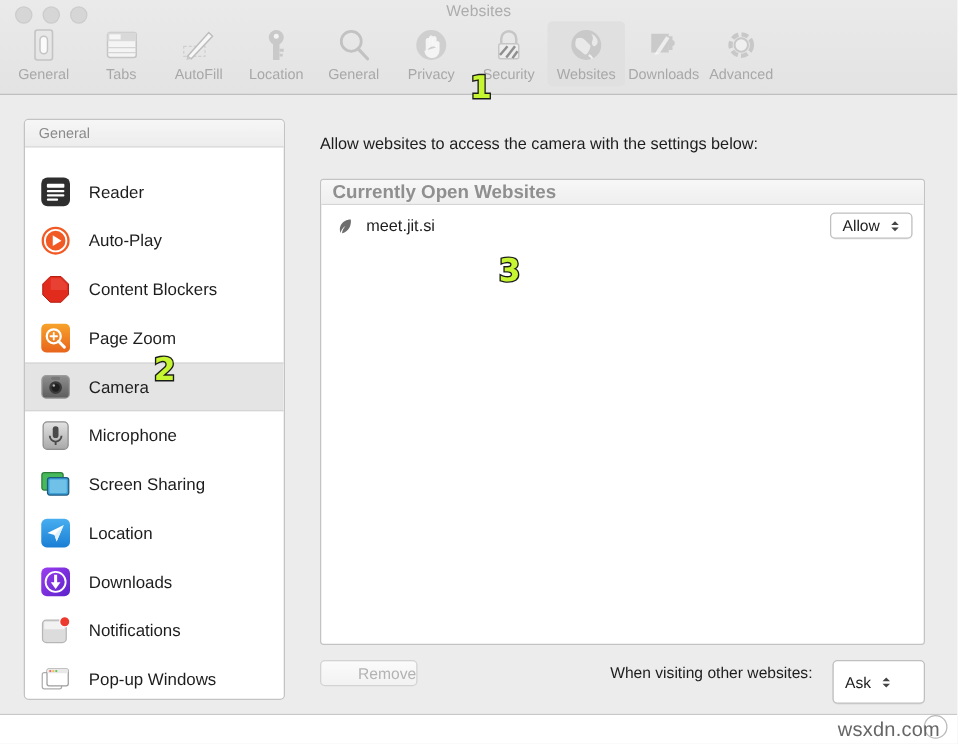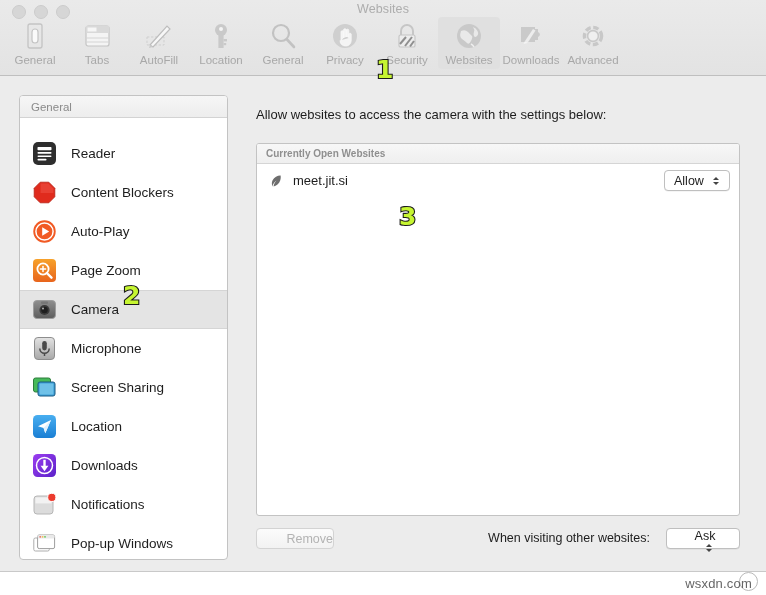--- a/index.html
+++ b/index.html
@@ -181,21 +181,21 @@
   .site-box-header {
     height: 20px;
     background: linear-gradient(to bottom, #f7f7f7, #efefef);
     border-bottom: 1px solid #d5d5d5;
     display: flex;
     align-items: center;
     padding-left: 9px;
     box-sizing: border-box;
   }
   .site-box-header-text {
-    font-size: 10px;
+    font-size: 15px;
     color: #8f8f8f;
     font-weight: bold;
   }
   .site-row {
     height: 33px;
     display: flex;
     align-items: center;
     padding: 0 9px 0 12px;
     box-sizing: border-box;
   }
@@ -286,36 +286,36 @@
   .visit-label {
     position: absolute;
     right: 90px; top: 3px;
     font-size: 12.5px;
     color: #1d1d1d;
     white-space: nowrap;
   }
   #default-popup {
     position: absolute;
     right: 0; top: 0;
-    width: 74px; height: 21px; flex-direction: column;
+    width: 74px; height: 35px;
   }
 
   
   .bottom-strip {
     position: absolute;
     left: 0; top: 571px;
     width: 766px; height: 24px;
     background: #ffffff;
     border-top: 1px solid #c9c9c9;
   }
   .watermark {
     position: absolute;
     right: 14px;
     top: 576px;
-    font-size: 13px;
+    font-size: 16px;
     color: #666;
     letter-spacing: 0.2px;
   }
   .wm-circle {
     position: absolute;
     right: 8px;
     top: 572px;
     width: 17px; height: 17px;
     border: 1px solid #b9b9b9;
     border-radius: 50%;
@@ -496,36 +496,36 @@
               <rect x="5.5" y="14.4" width="14" height="1.7" rx="0.8" fill="#ffffff"></rect>
               <rect x="5.5" y="17.8" width="9" height="1.7" rx="0.8" fill="#ffffff"></rect>
             </svg>
           </span>
           <span class="sb-label">Reader</span>
         </div>
 
         <div class="sb-row">
           <span class="sb-icon">
             <svg width="25" height="25" viewBox="0 0 25 25">
-              <polygon points="8.2,2.2 16.8,2.2 22.8,8.2 22.8,16.8 16.8,22.8 8.2,22.8 2.2,16.8 2.2,8.2" fill="#e02b1d" stroke="#b51f13" stroke-width="0.8"></polygon>
-              <polygon points="8.6,3.6 16.4,3.6 21.4,8.6 21.4,13 8.6,13" fill="#ee5246" opacity="0.55"></polygon>
-            </svg>
-          </span>
-          <span class="sb-label">Content Blockers</span>
-        </div>
-
-        <div class="sb-row">
-          <span class="sb-icon">
-            <svg width="25" height="25" viewBox="0 0 25 25">
               <circle cx="12.5" cy="12.5" r="11.2" fill="#f15a24"></circle>
               <circle cx="12.5" cy="12.5" r="8.6" fill="none" stroke="#ffffff" stroke-width="1.5"></circle>
               <polygon points="10.2,8.2 17.2,12.5 10.2,16.8" fill="#ffffff"></polygon>
             </svg>
           </span>
           <span class="sb-label">Auto-Play</span>
+        </div>
+
+        <div class="sb-row">
+          <span class="sb-icon">
+            <svg width="25" height="25" viewBox="0 0 25 25">
+              <polygon points="8.2,2.2 16.8,2.2 22.8,8.2 22.8,16.8 16.8,22.8 8.2,22.8 2.2,16.8 2.2,8.2" fill="#e02b1d" stroke="#b51f13" stroke-width="0.8"></polygon>
+              <polygon points="8.6,3.6 16.4,3.6 21.4,8.6 21.4,13 8.6,13" fill="#ee5246" opacity="0.55"></polygon>
+            </svg>
+          </span>
+          <span class="sb-label">Content Blockers</span>
         </div>
 
         <div class="sb-row">
           <span class="sb-icon">
             <svg width="25" height="25" viewBox="0 0 25 25">
               <defs>
                 <linearGradient id="pzg" x1="0" y1="0" x2="0" y2="1">
                   <stop offset="0" stop-color="#f7a22b"></stop>
                   <stop offset="1" stop-color="#e8641c"></stop>
                 </linearGradient>

